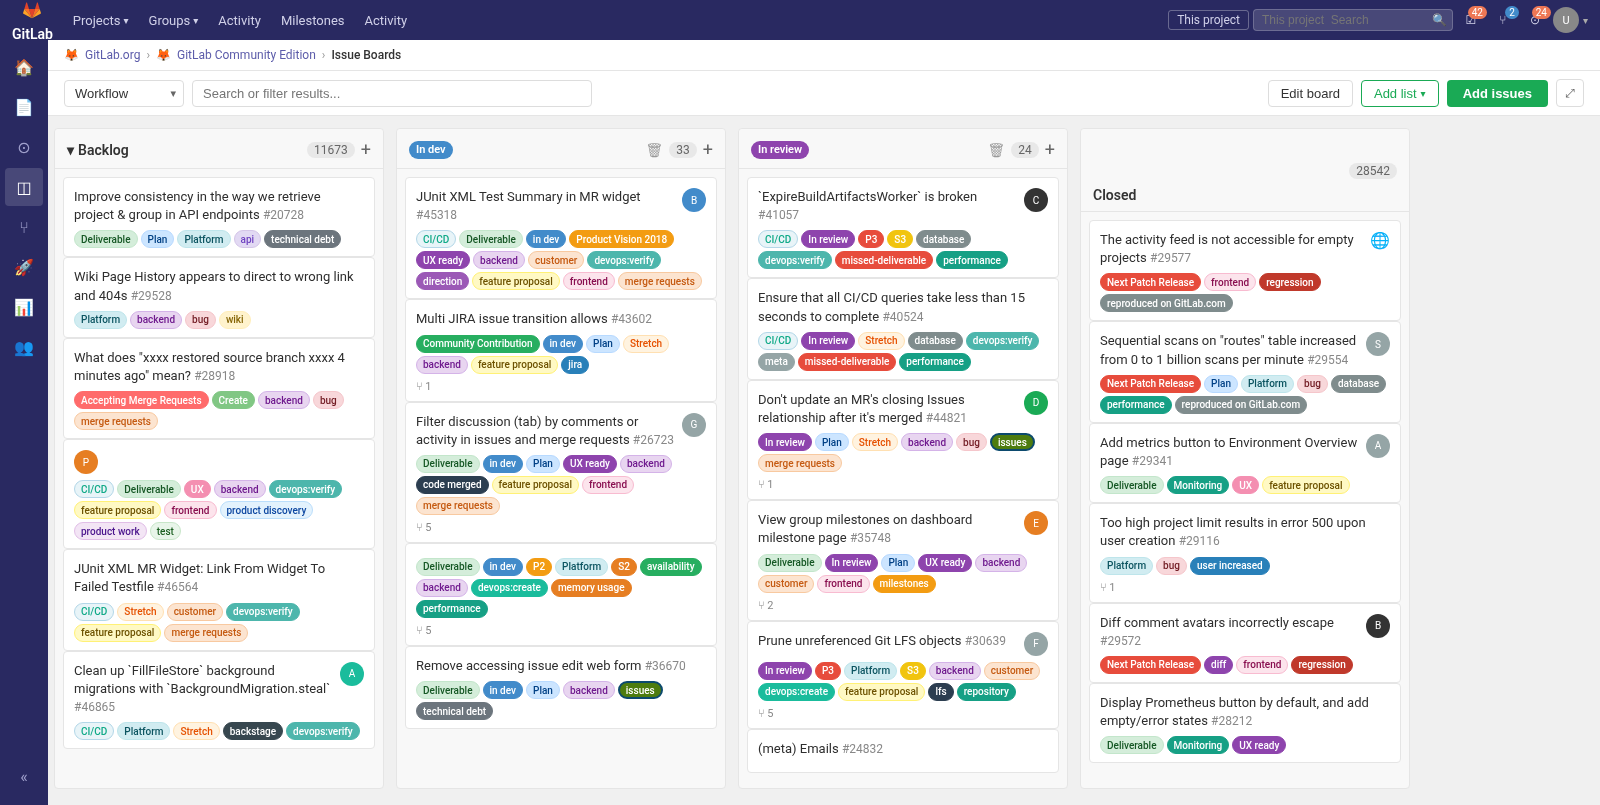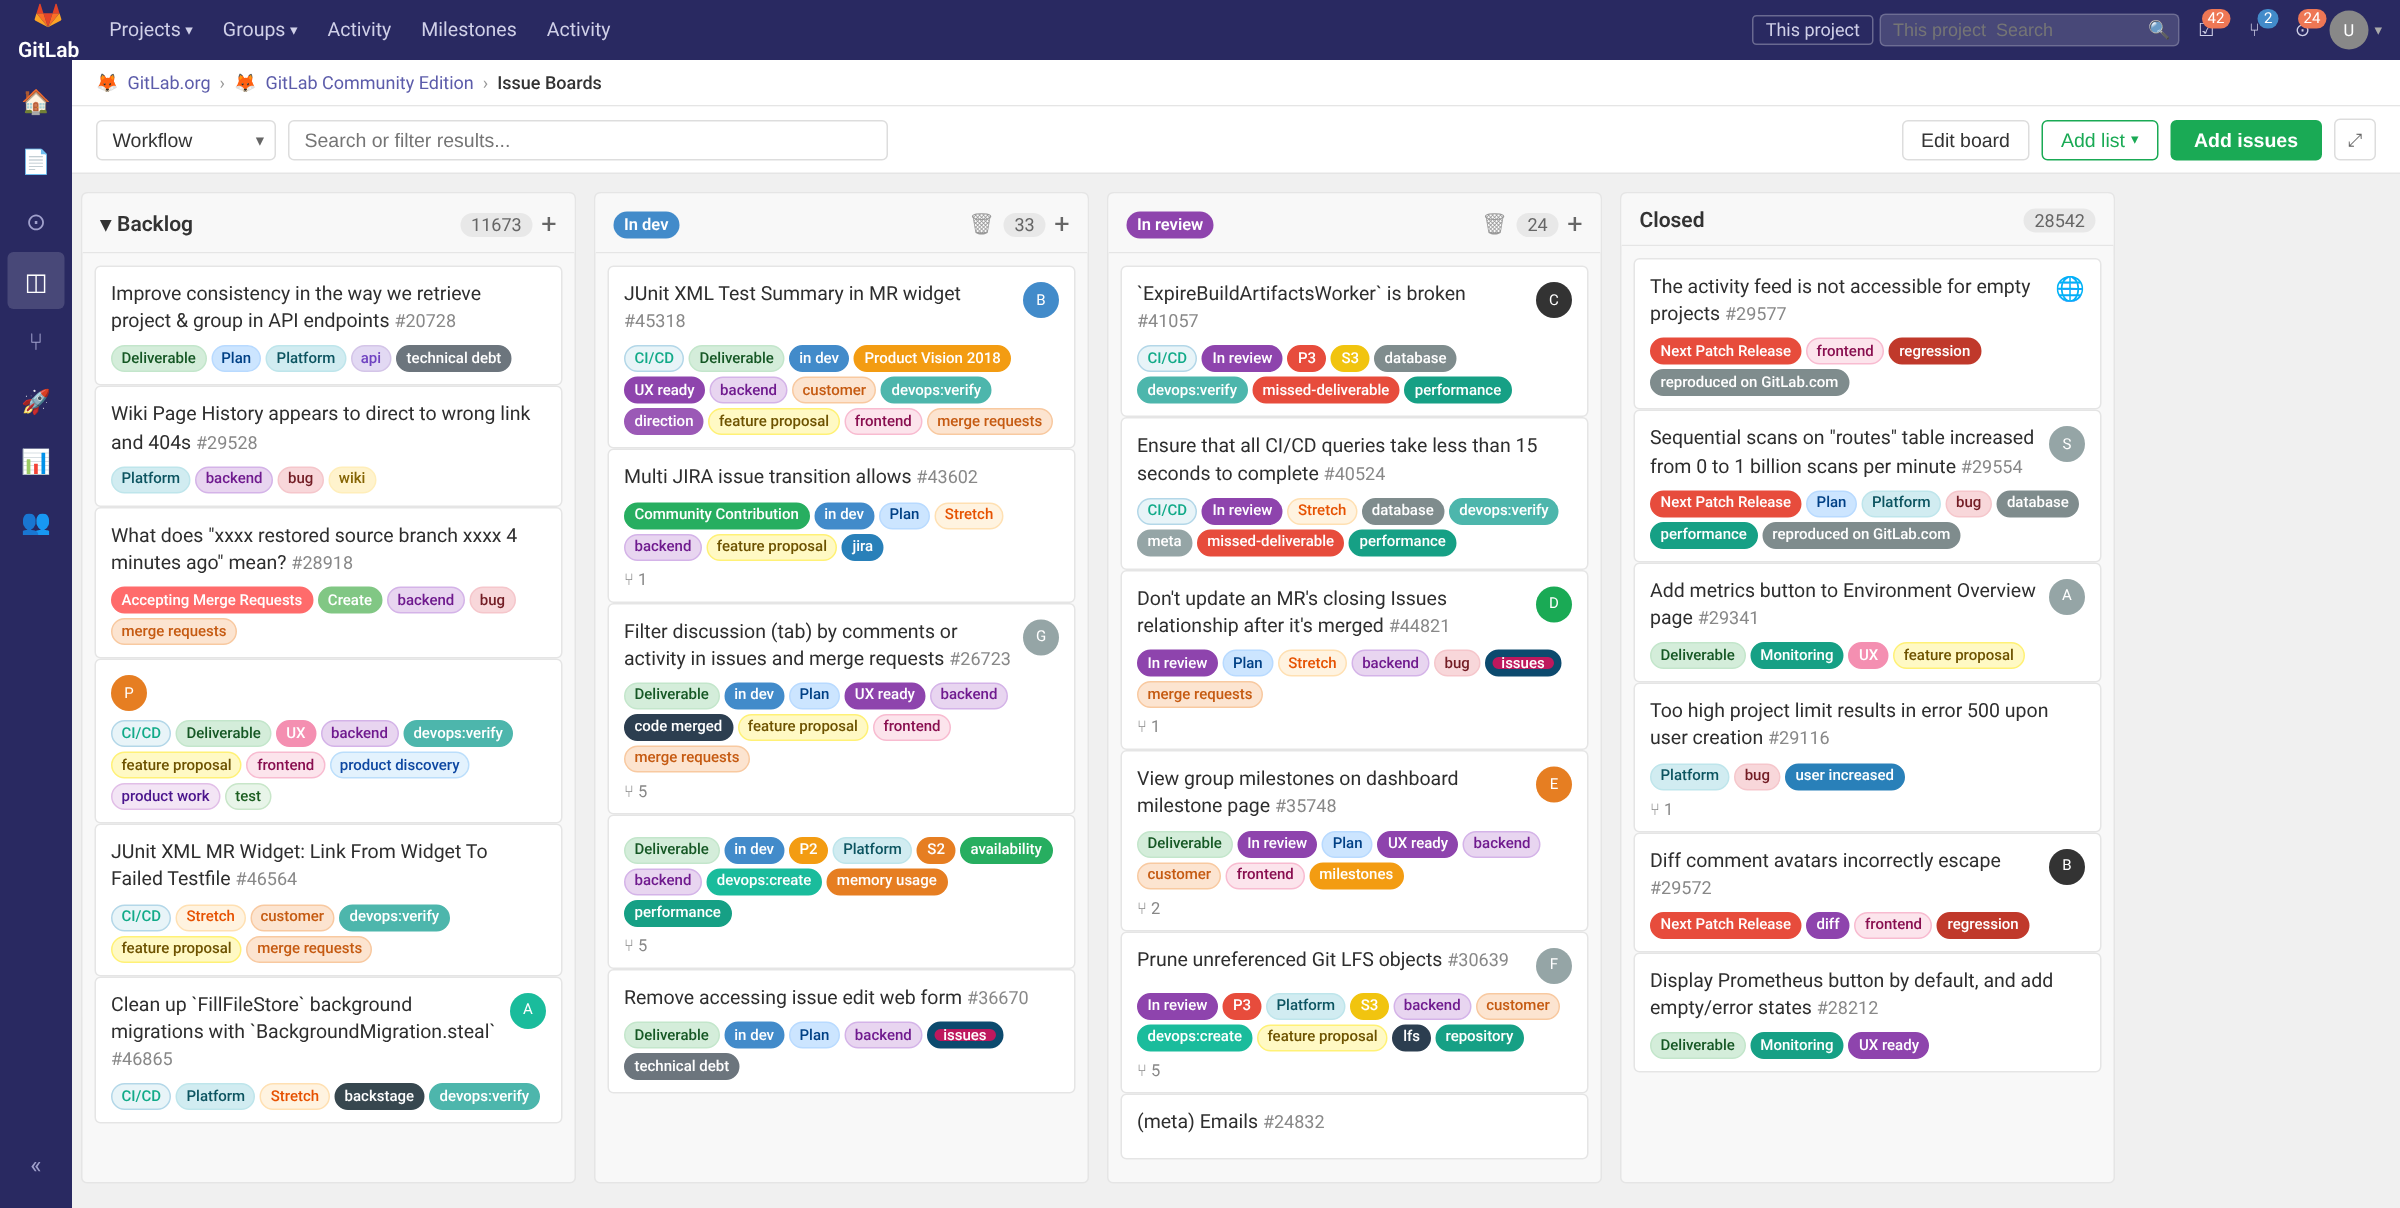--- a/index.html
+++ b/index.html
@@ -200,21 +200,21 @@
       gap: 6px;
       background: #f8f8f8;
       border-bottom: 1px solid #e5e5e5;
       border-radius: 4px 4px 0 0;
       flex-shrink: 0;
     }
     .col-header .col-title {
       font-size: 14px;
       font-weight: 600;
       color: #333;
-      display: flex; align-items: center; gap: 6px;
+      display: flex; align-items: center; gap: 6px; margin-top: 48px;
     }
     .col-header .col-count {
       font-size: 12px;
       color: #666;
       background: #e8e8e8;
       border-radius: 10px;
       padding: 1px 7px;
     }
     .col-header-spacer { flex: 1; }
 
@@ -328,21 +328,21 @@
     .l-performance { background: #16a085; color: #fff; border: 1px solid #16a085; }
     .l-community { background: #27ae60; color: #fff; border: 1px solid #27ae60; }
     .l-jira { background: #2980b9; color: #fff; border: 1px solid #2980b9; }
     .l-ux-ready { background: #8e44ad; color: #fff; border: 1px solid #8e44ad; }
     .l-code-review { background: #2c3e50; color: #fff; border: 1px solid #2c3e50; }
     .l-product-v { background: #f39c12; color: #fff; border: 1px solid #f39c12; }
     .l-direction { background: #9b59b6; color: #fff; border: 1px solid #9b59b6; }
     .l-avail { background: #27ae60; color: #fff; border: 1px solid #27ae60; }
     .l-devops-c { background: #1abc9c; color: #fff; border: 1px solid #1abc9c; }
     .l-memory { background: #e67e22; color: #fff; border: 1px solid #e67e22; }
-    .l-issues { background: #be185d; color: #fff; border: 5px solid #0c4a6e; text-align: right; }
+    .l-issues { background: #4d7c0f; color: #fff; border: 2px solid #0c4a6e; text-align: right; }
     .l-next-patch { background: #e74c3c; color: #fff; border: 1px solid #e74c3c; }
     .l-regression { background: #c0392b; color: #fff; border: 1px solid #c0392b; }
     .l-reproduced { background: #7f8c8d; color: #fff; border: 1px solid #7f8c8d; }
     .l-monitoring { background: #16a085; color: #fff; border: 1px solid #16a085; }
     .l-user-mgmt { background: #2980b9; color: #fff; border: 1px solid #2980b9; }
     .l-diff { background: #8e44ad; color: #fff; border: 1px solid #8e44ad; }
     .l-lfs { background: #2c3e50; color: #fff; border: 1px solid #2c3e50; }
     .l-repo { background: #16a085; color: #fff; border: 1px solid #16a085; }
     .l-meta { background: #95a5a6; color: #fff; border: 1px solid #95a5a6; }
     .l-milestones { background: #f39c12; color: #fff; border: 1px solid #f39c12; }

